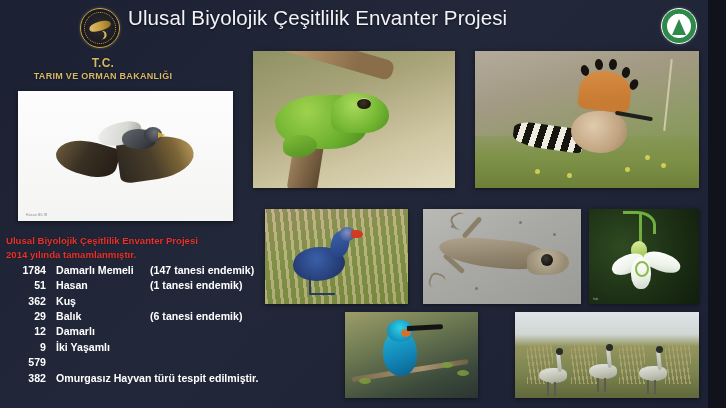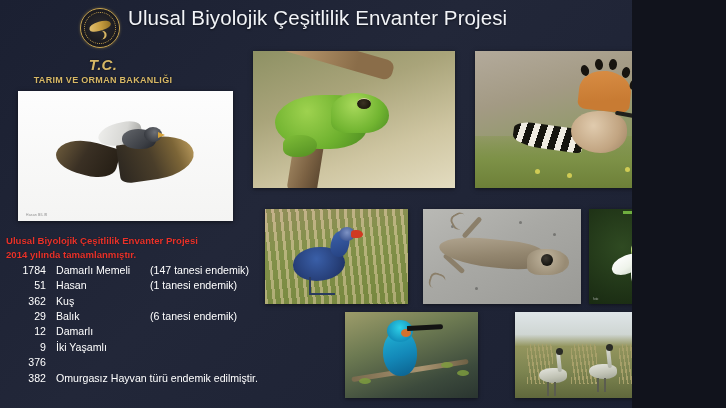--- a/index.html
+++ b/index.html
@@ -5,24 +5,25 @@
   html, body {
     margin: 0;
     padding: 0;
     background: #11131c;
   }
   body {
     font-family: "Liberation Sans", sans-serif;
   }
   .slide {
     position: relative;
-    width: 632px;
+    width: 696px;
     height: 408px;
     overflow: hidden;
     background: linear-gradient(135deg, #1b2032 0%, #222739 45%, #1c2133 100%);
+    padding-left: 12px;
   }
   
   .header {
     position: absolute;
     left: 0; top: 0;
     width: 726px; height: 50px;
   }
   .tc-logo {
     position: absolute;
     left: 80px; top: 8px;
@@ -60,21 +61,21 @@
     position: absolute;
     left: 0; top: 56px;
     width: 206px;
     text-align: center;
     color: #d7b866;
     font-weight: bold;
     line-height: 1.25;
     letter-spacing: .3px;
     text-shadow: 0 0 2px rgba(0,0,0,.6);
   }
-  .tc-text .l1 { font-size: 15px; display:block;font-style:italic; }
+  .tc-text .l1 { font-size: 12px; display:block; }
   .tc-text .l2 { font-size: 9px; display:block; }
 
   .slide-title {
     position: absolute;
     left: 128px; top: 6px;
     width: 510px;
     color: #f2f4f8;
     font-size: 20.5px;
     font-weight: 400;
     letter-spacing: .1px;
@@ -194,21 +195,21 @@
     line-height: 1.45;
     margin-bottom: 1px;
     text-shadow: 0 0 1px rgba(0,0,0,.5);
   }
   .stats-head div { white-space: nowrap; }
   .stat-row {
     display: flex;
     align-items: baseline;
     color: #ffffff;
     font-size: 10.6px;
-    font-weight: normal;
+    font-weight: bold;
     line-height: 15.4px;
     white-space: nowrap;
   }
   .stat-num {
     width: 40px;
     text-align: right;
     flex: 0 0 40px;
   }
   .stat-label {
     padding-left: 10px;
@@ -550,25 +551,25 @@
         </div>
         <div class="stat-row wide">
           <span class="stat-num">12</span>
           <span class="stat-label">Damarlı</span>
         </div>
         <div class="stat-row wide">
           <span class="stat-num">9</span>
           <span class="stat-label">İki Yaşamlı</span>
         </div>
         <div class="stat-row wide">
-          <span class="stat-num">376</span>
+          <span class="stat-num">579</span>
         </div>
         <div class="stat-row wide">
           <span class="stat-num">382</span>
-          <span class="stat-label">Omurgasız Hayvan türü endemik edilmiştir.</span>
+          <span class="stat-label">Omurgasız Hayvan türü tespit edilmiştir.</span>
         </div>
       </div>
   </div>
 
   <div class="tile" id="tile-frog">
     <div class="branch2"></div>
     <div class="branch"></div>
     <div class="frog-body"></div>
     <div class="frog-leg"></div>
     <div class="frog-head"></div>

